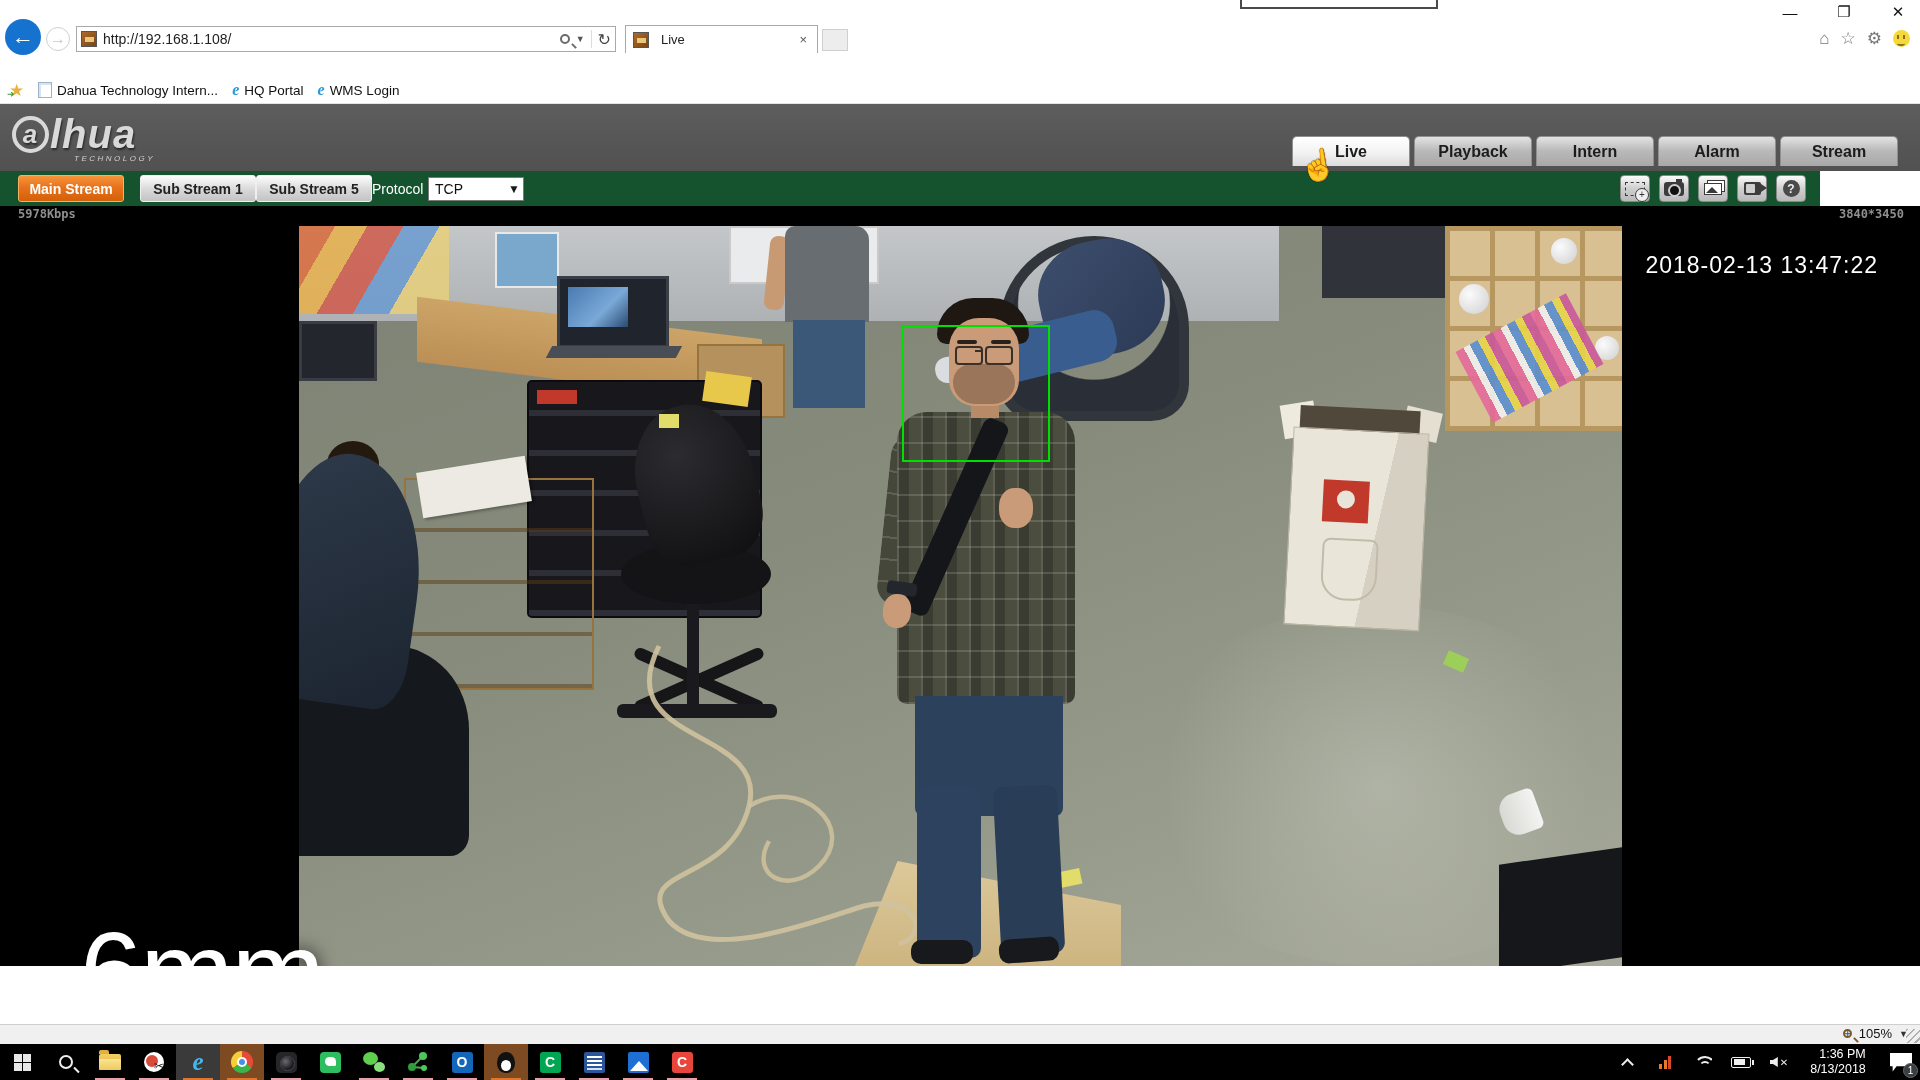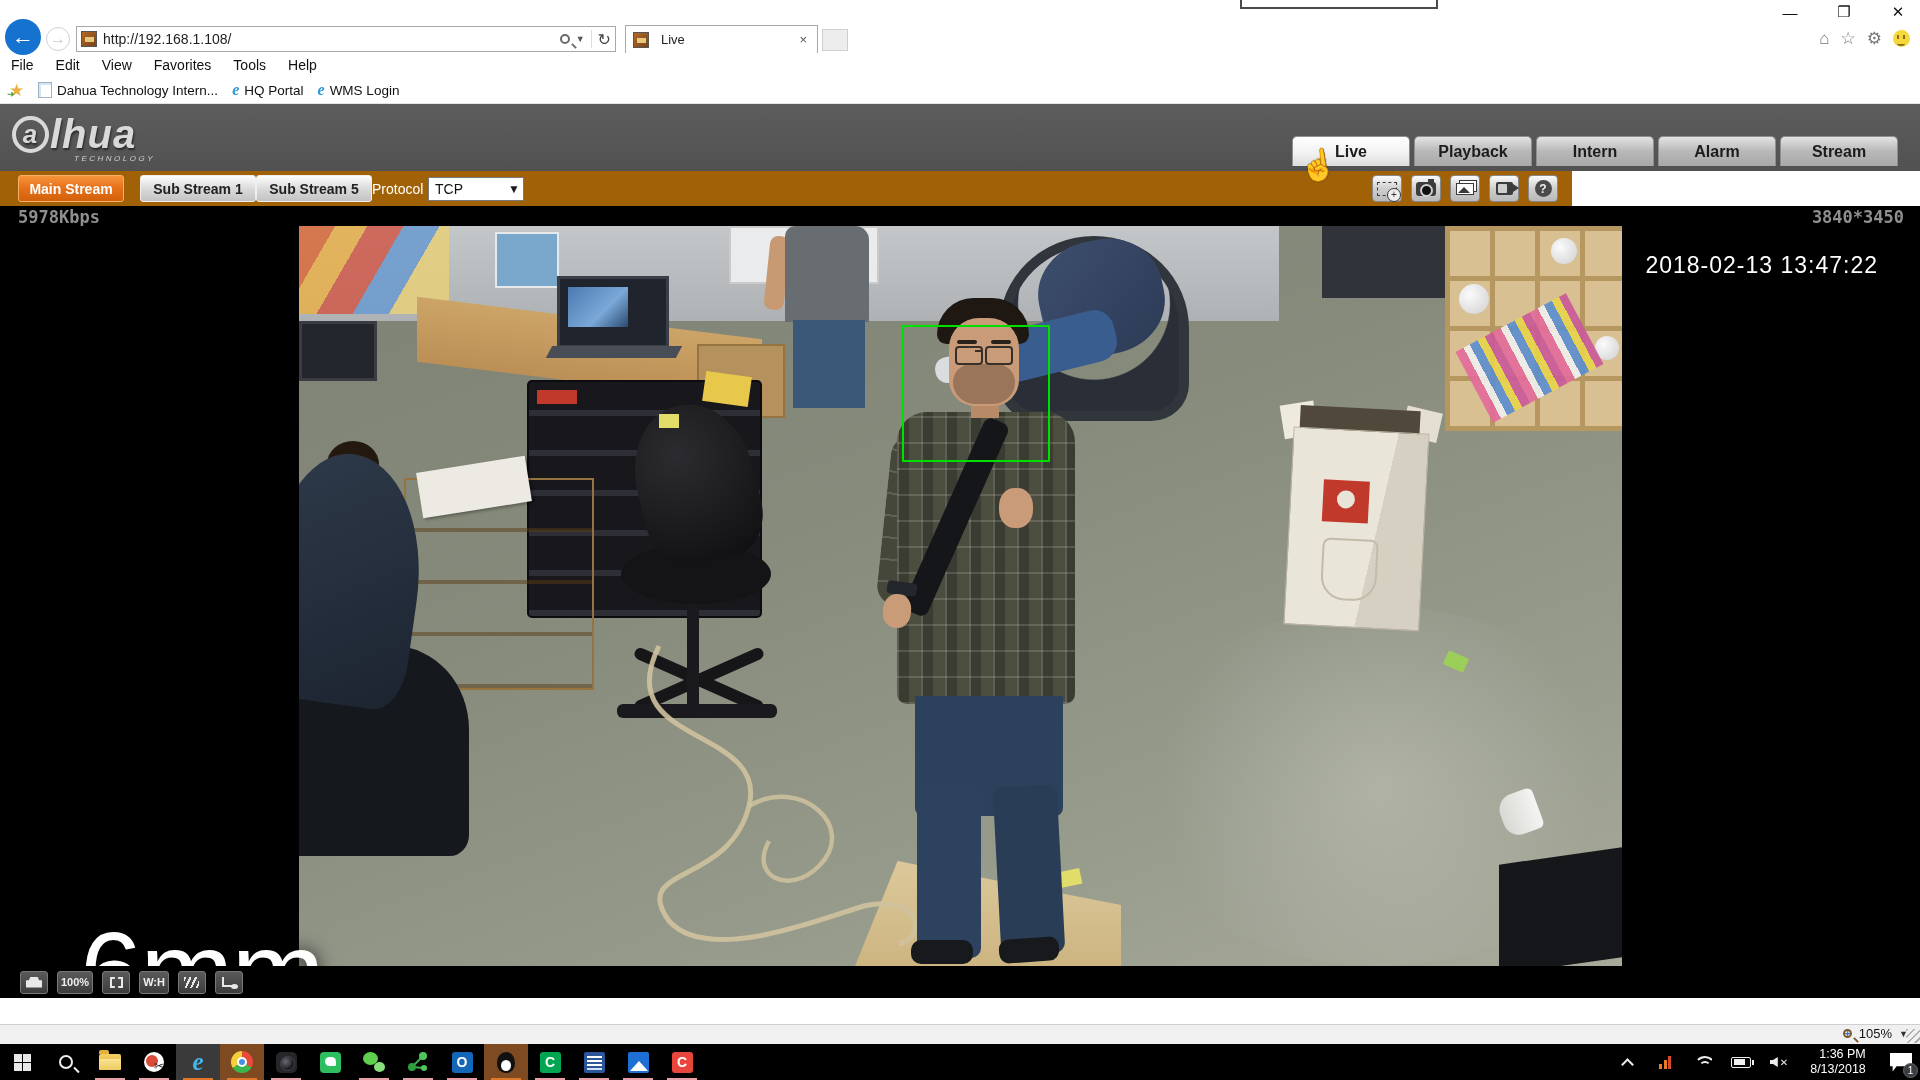--- a/index.html
+++ b/index.html
@@ -68,21 +68,21 @@
   .logo-sub { left:74px; top:50px; color:#cfcfcf; font-size:8px; letter-spacing:2.5px; font-style:italic; }
   .nav-tabs { right:22px; top:32px; display:flex; gap:4px; }
   .nav-tab { width:118px; height:30px; border-radius:5px 5px 0 0; border:1px solid #8f8f8f; border-bottom:none;
     background:linear-gradient(#e3e3e3,#b9b9b9 48%,#a8a8a8); color:#1c1c1c; font-size:16px; font-weight:bold;
     display:flex; align-items:center; justify-content:center; }
   .nav-tab.active { background:linear-gradient(#ffffff,#f2f2f2 55%,#dcdcdc); }
   .cursor-hand { left:1300px; top:148px; font-size:30px; color:#000; z-index:9;
     text-shadow:0 0 1px #000; transform:rotate(-8deg); }
 
   
-  .toolbar { left:0; top:171px; width:1572px; height:35px; background:#a16207; }
+  .toolbar { left:0; top:171px; width:1820px; height:35px; background:#14532d; }
   .stream-btn { height:27px; border-radius:3px; font-size:14px; font-weight:bold;
     display:flex; align-items:center; justify-content:center; top:4px; }
   .btn-main { left:18px; width:106px; background:linear-gradient(#f5953c,#e8721b 45%,#d2610a);
     border:1px solid #f7b066; color:#fff; }
   .btn-gray { background:linear-gradient(#fdfdfd,#d8d8d8 55%,#c3c3c3); border:1px solid #efefef; color:#222; }
   .btn-sub1 { left:140px; width:116px; }
   .btn-sub2 { left:256px; width:116px; }
   .proto-label { left:372px; top:10px; color:#fff; font-size:14px; }
   .proto-select { left:428px; top:6px; width:96px; height:24px; background:#fff; border:1px solid #7a7a7a;
     font-size:14px; color:#111; display:flex; align-items:center; padding-left:6px; }
@@ -105,21 +105,21 @@
     border-right:6px solid transparent; border-bottom:6px solid #3a3a3a; }
   .ic-rec { width:17px; height:13px; background:#3c3c3c; border-radius:2px; position:relative; }
   .ic-rec::before { content:""; position:absolute; left:2px; top:2px; width:9px; height:9px; background:#cfcfcf; border-radius:1px; }
   .ic-rec::after { content:""; position:absolute; right:-6px; top:2px; border-top:4px solid transparent;
     border-bottom:4px solid transparent; border-left:6px solid #3c3c3c; }
   .ic-help { width:17px; height:17px; border-radius:50%; background:#4a4a4a; color:#eee; font-size:12px;
     font-weight:bold; display:flex; align-items:center; justify-content:center; }
 
   
   .stats { left:0; top:206px; width:1920px; height:20px; background:#000; }
-  .stat-text { font-family:"DejaVu Sans Mono", monospace; font-weight:bold; font-size:17px; color:#8f8f8f; top:1px; }
+  .stat-text { font-family:"DejaVu Sans Mono", monospace; font-weight:bold; font-size:12px; color:#8f8f8f; top:1px; }
 
   
   .video { left:0; top:226px; width:1920px; height:740px; background:#000; overflow:hidden; }
   .photo { left:299px; top:0; width:1323px; height:740px; overflow:hidden;
     background:linear-gradient(160deg,#7e8274 0%,#878b7c 40%,#989c8d 75%,#a8ab9c 100%); }
 
   
   .wall { left:0; top:0; width:980px; height:95px; background:linear-gradient(#c3c7ca,#aeb2b4); }
   .poster-map { left:0; top:0; width:150px; height:88px;
     background:linear-gradient(120deg,#d86a3a 0 18%,#e8b04a 18% 34%,#cf5a4a 34% 52%,#6a9ad0 52% 70%,#e8cf7a 70%); opacity:.85; }
@@ -342,28 +342,20 @@
     </div>
     <div class="ab newtab"></div>
     <div class="ab brw-icons">
       <span>⌂</span>
       <span>☆</span>
       <span>⚙</span>
       <span class="smiley"></span>
     </div>
   </div>
 
-  <div class="ab menubar">
-    <span class="menu-item">File</span>
-    <span class="menu-item">Edit</span>
-    <span class="menu-item">View</span>
-    <span class="menu-item">Favorites</span>
-    <span class="menu-item">Tools</span>
-    <span class="menu-item">Help</span>
-  </div>
 
   <div class="ab favbar">
     <div class="favstar">★</div>
     <div class="fav-item">
       <span class="page-ico"></span>
       <span>Dahua Technology Intern...</span>
     </div>
     <div class="fav-item">
       <span class="e-ico">e</span>
       <span>HQ Portal</span>
@@ -509,36 +501,20 @@
         <div class="man-beard"></div>
       </div>
       <div class="ab face-box"></div>
     </div>
 
     <div class="ab ts">2018-02-13 13:47:22</div>
     <div class="ab ov-6mm">6mm</div>
 
   </div>
 
-  <div class="ab ctrlbar">
-    <div class="ctrl-btn">
-        <div class="ic-adj"></div>
-      </div>
-    <div class="ctrl-btn">100%</div>
-    <div class="ctrl-btn">
-        <div class="ic-fs"></div>
-      </div>
-    <div class="ctrl-btn">W:H</div>
-    <div class="ctrl-btn">
-        <div class="ic-flu"></div>
-      </div>
-    <div class="ctrl-btn">
-        <div class="ic-rule"></div>
-      </div>
-  </div>
 
   <div class="ab pagegap"></div>
 
   <div class="ab statusbar">
     <div class="ab zoomctl">
       <div class="zmag"></div>
       <span>105%</span>
       <span style="font-size:9px;color:#333;">▼</span>
     </div>
     <div class="grip"></div>

